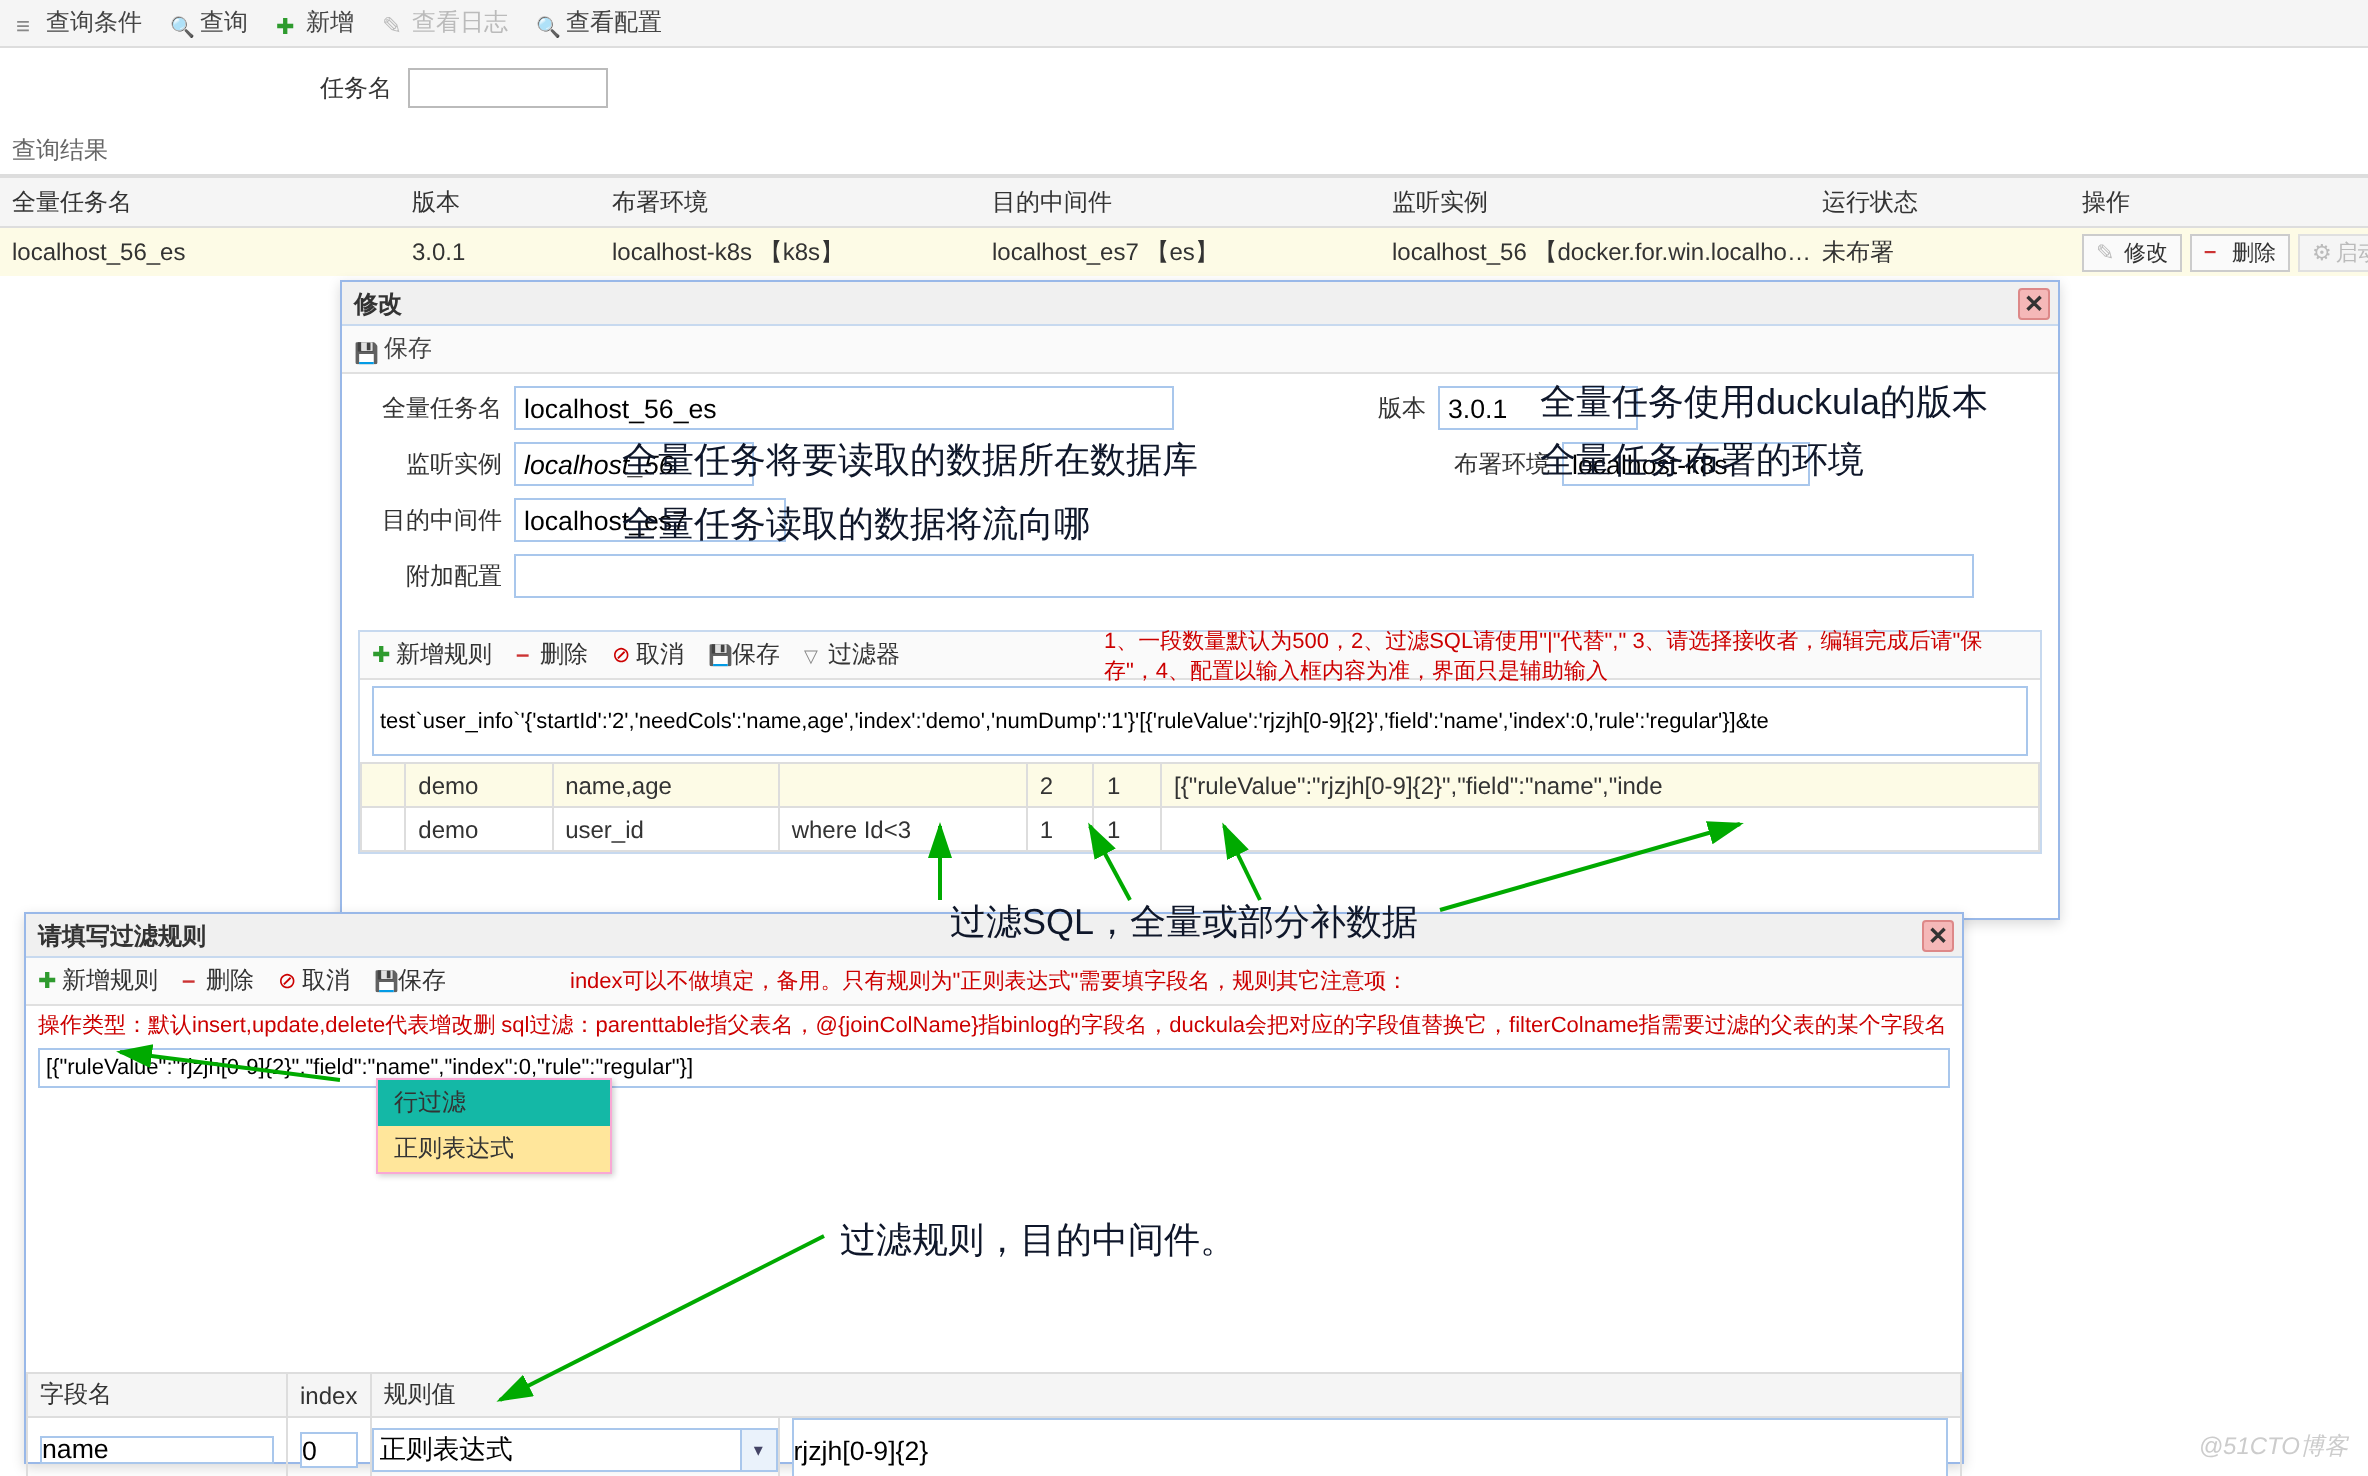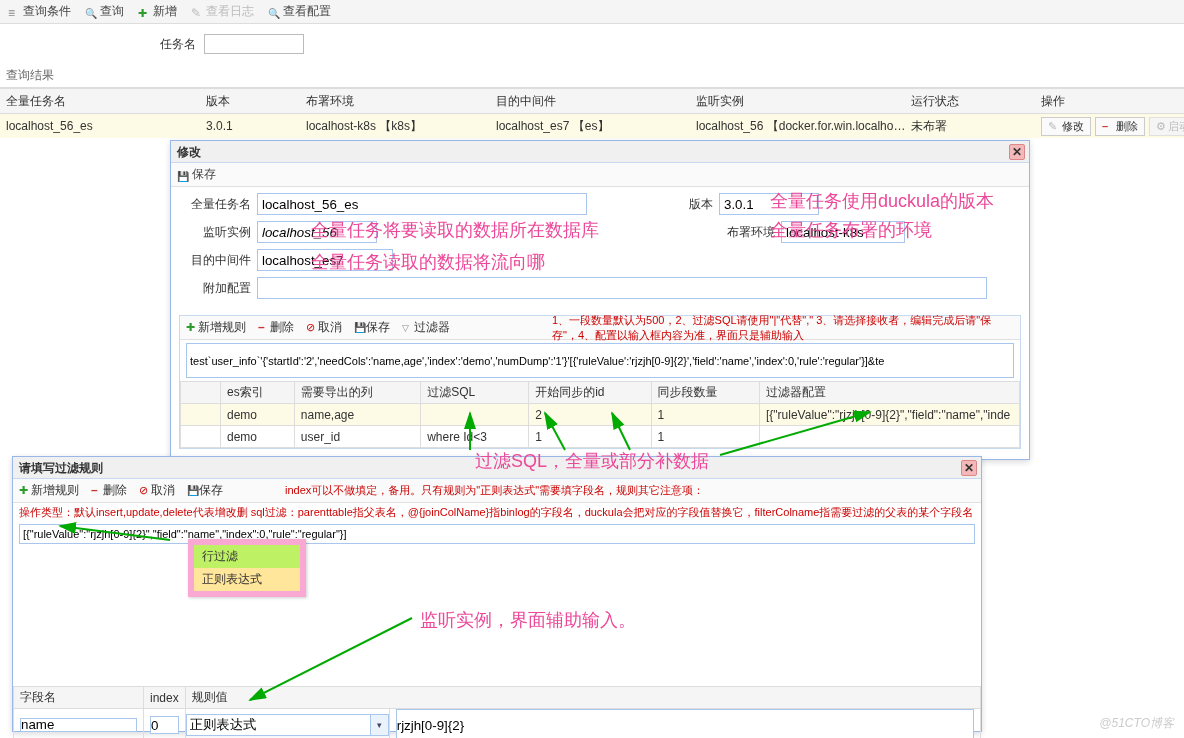--- a/index.html
+++ b/index.html
@@ -45,25 +45,25 @@
   .rule-head { background:#f0f0f0; border-bottom:1px solid #c7d9ef; padding:3px 6px; font-weight:bold;}
   .rule-tb { height:24px; background:#fafafa; display:flex; align-items:center; padding:0 6px; gap:12px; border-bottom:1px solid #e0e0e0;}
   .rule-tb .red { color:#c00; flex:1; text-align:left; padding-left:90px;}
   .rule-txt { width:calc(100% - 12px); margin:3px 6px; height:35px; border:1px solid #a9c7ec; font-size:11px; padding:0 3px;}
   
   .tbl { width:100%; border-collapse:collapse; font-size:12px;}
   .tbl th,.tbl td { border:1px solid #ddd; height:22px; padding:0 6px; text-align:left;}
   .tbl th { background:#f5f5f5; font-weight:normal;}
   .tbl tr.sel td { background:#fdfbe6;}
   
-  .dropdown { position:absolute; background:#bef264; border:6px solid #f9a8d4; box-shadow:1px 1px 3px rgba(0,0,0,.2);}
+  .dropdown { position:absolute; background:#14b8a6; border:1px solid #f9a8d4; box-shadow:1px 1px 3px rgba(0,0,0,.2);}
   .dropdown div { padding:3px 8px; cursor:pointer;}
   .dropdown div.active { background:#ffe69b; }
   
-  .anno { position:absolute; color:#ec4899; font-size:18px; pointer-events:none;}
+  .anno { position:absolute; color:#0f172a; font-size:18px; pointer-events:none;}
   
   .combo { display:flex; }
   .combo input { flex:1; height:22px; border:1px solid #a9c7ec; padding:0 3px;}
   .combo .arrow { width:18px; height:22px; border:1px solid #a9c7ec; border-left:0; background:#eaf2fb; display:flex; align-items:center; justify-content:center; cursor:pointer;}
   .combo .arrow::after{ content:"▾"; font-size:9px; color:#446;}
   
   .sect-title { background:#fff; border-bottom:1px solid #ddd; padding:3px 6px; color:#666;}
   
   .watermark { position:absolute; right:10px; bottom:6px; color:#ccc; font-size:12px; font-style:italic;}
   
@@ -177,29 +177,20 @@
       <a><span class="ico ico-add"></span><span>新增规则</span></a>
       <a><span class="ico ico-del"></span><span>删除</span></a>
       <a><span class="ico ico-cancel"></span><span>取消</span></a>
       <a><span class="ico ico-save"></span><span>保存</span></a>
       <a><span class="ico ico-filter"></span><span>过滤器</span></a>
       <span class="red" style="font-size:11px">1、一段数量默认为500，2、过滤SQL请使用"|"代替"," 3、请选择接收者，编辑完成后请"保存"，4、配置以输入框内容为准，界面只是辅助输入</span>
     </div>
     <input class="rule-txt" value="test`user_info`'{'startId':'2','needCols':'name,age','index':'demo','numDump':'1'}'[{'ruleValue':'rjzjh[0-9]{2}','field':'name','index':0,'rule':'regular'}]&amp;te" style="">
     <table class="tbl">
       <tbody>
-          <tr>
-        <th style="width:40px"></th>
-        <th>es索引</th>
-        <th>需要导出的列</th>
-        <th>过滤SQL</th>
-        <th>开始同步的id</th>
-        <th>同步段数量</th>
-        <th style="width:260px">过滤器配置</th>
-      </tr>
       <tr class="sel">
         <td></td>
             <td>demo</td>
             <td>name,age</td>
             <td></td>
             <td>2</td>
             <td>1</td>
             <td>[{"ruleValue":"rjzjh[0-9]{2}","field":"name","inde</td>
       </tr>
       <tr>
@@ -258,21 +249,21 @@
 <div class="dropdown" style="left:188px; top:539px; width:118px;">
   <div>行过滤</div>
   <div class="active">正则表达式</div>
 </div>
 
 <div class="anno" style="left:770px; top:189px;">全量任务使用duckula的版本</div>
 <div class="anno" style="left:770px; top:218px;">全量任务布署的环境</div>
 <div class="anno" style="left:311px; top:218px;">全量任务将要读取的数据所在数据库</div>
 <div class="anno" style="left:311px; top:250px;">全量任务读取的数据将流向哪</div>
 <div class="anno" style="left:475px; top:449px;">过滤SQL，全量或部分补数据</div>
-<div class="anno" style="left:420px; top:608px;">监听实例，界面辅助输入。</div>
+<div class="anno" style="left:420px; top:608px;">过滤规则，目的中间件。</div>
 
 <svg class="arrow" style="left:0;top:0;width:1184px;height:738px;">
   <defs>
     <marker id="ah" markerWidth="10" markerHeight="10" refX="8" refY="3" orient="auto">
       <path d="M0,0 L0,6 L9,3 z" fill="#0a0"></path>
     </marker>
   </defs>
   <line x1="470" y1="450" x2="470" y2="413" stroke="#0a0" stroke-width="2" marker-end="url(#ah)"></line>
   <line x1="565" y1="450" x2="545" y2="413" stroke="#0a0" stroke-width="2" marker-end="url(#ah)"></line>
   <line x1="630" y1="450" x2="612" y2="413" stroke="#0a0" stroke-width="2" marker-end="url(#ah)"></line>

